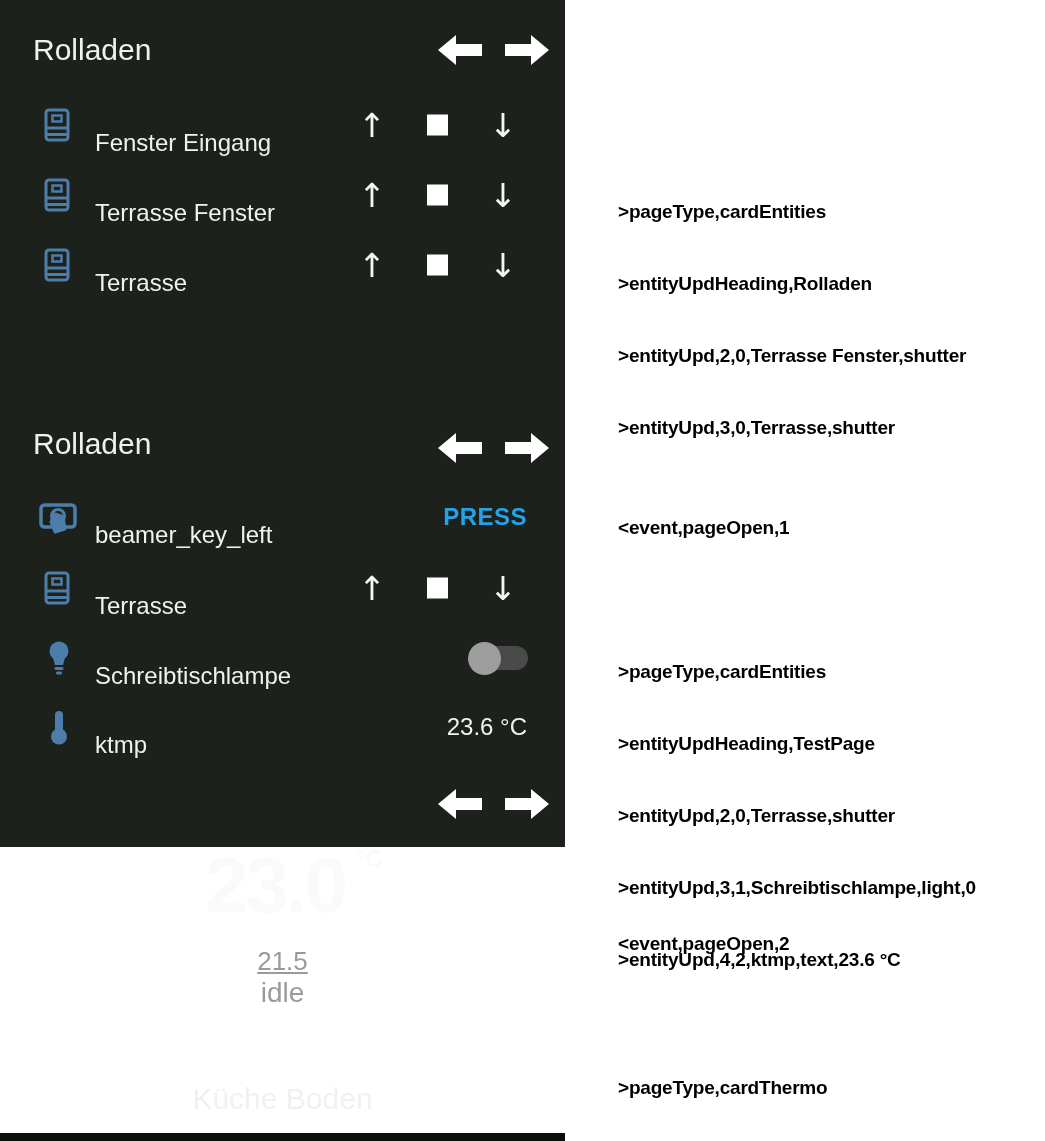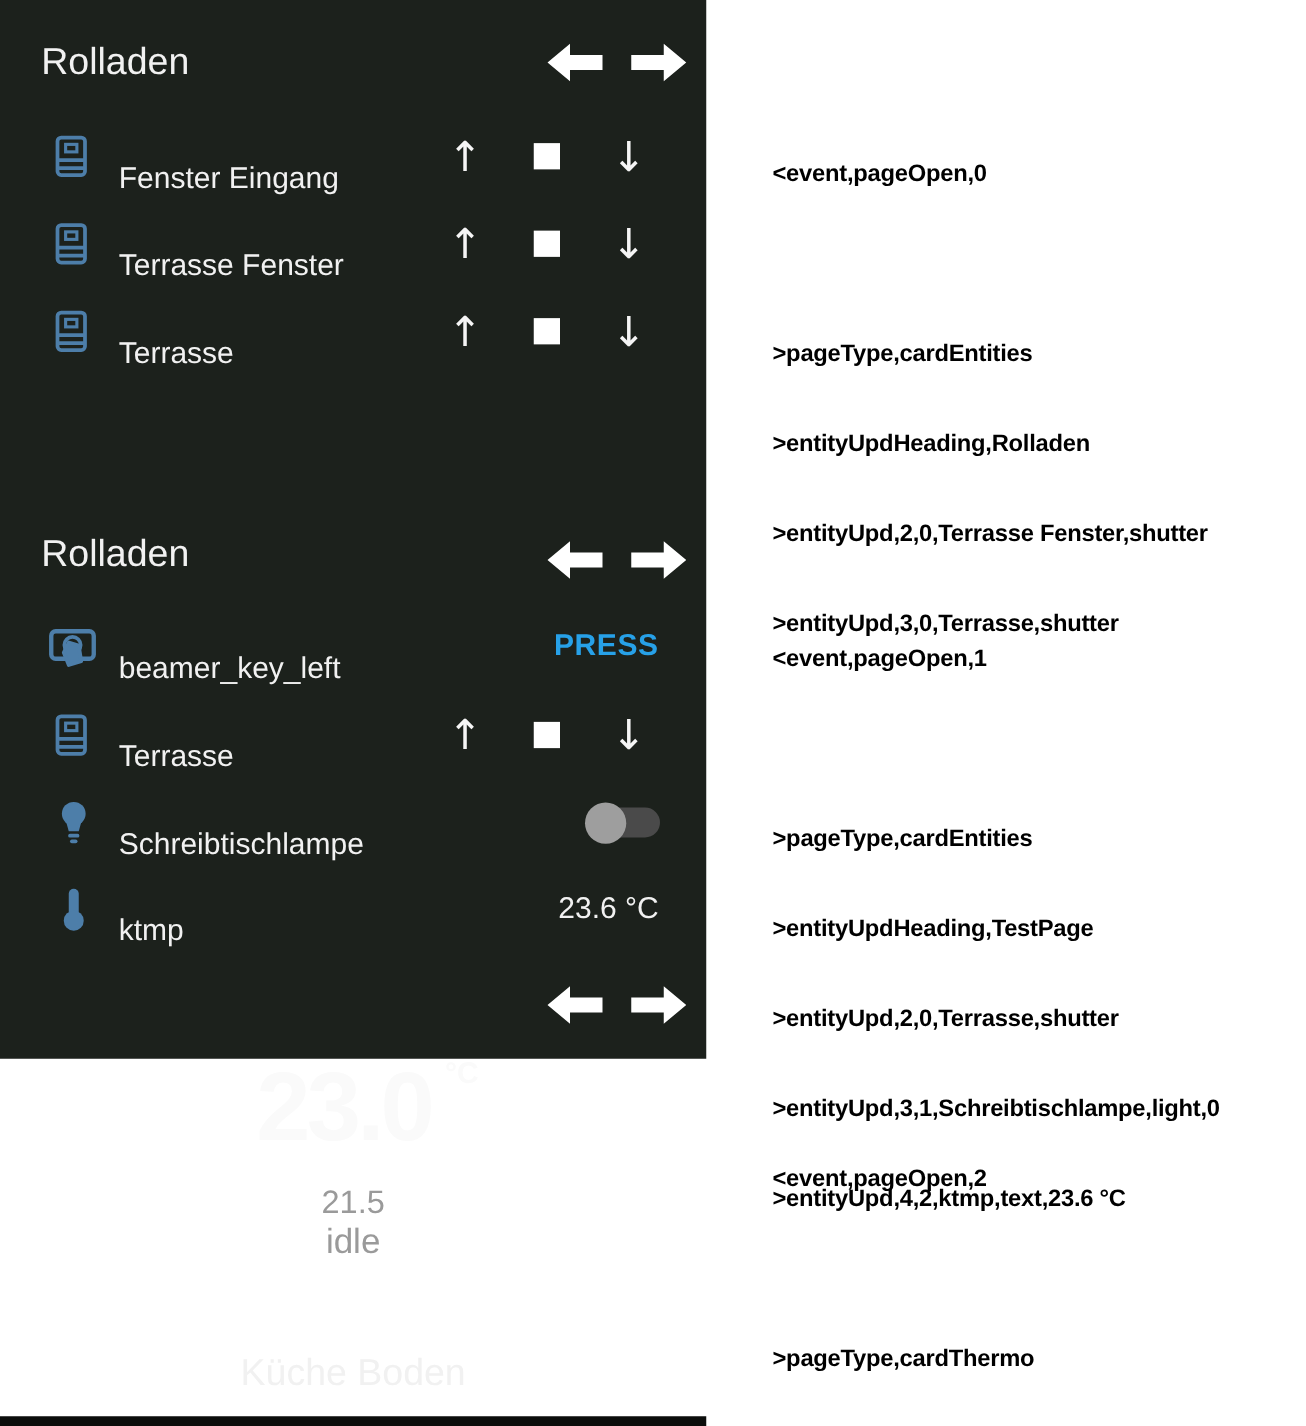--- a/index.html
+++ b/index.html
@@ -29,21 +29,21 @@
   .toggle{position:absolute;left:470px;top:50%;transform:translateY(-50%);width:58px;height:24px;border-radius:12px;
     background:var(--toggle-track,#4a4a4a);cursor:pointer;}
   .toggle-knob{position:absolute;left:-2px;top:-4.5px;width:33px;height:33px;border-radius:50%;background:var(--toggle-knob,#9e9e9e);}
 
   .temp-value{position:absolute;left:205px;top:846px;font-size:78px;font-weight:700;letter-spacing:-3px;
     color:#fafafa;line-height:1;}
   .temp-unit{position:absolute;left:356px;top:845px;font-size:24px;font-weight:700;color:#fafafa;}
   .tri{position:absolute;background:#ffffff;cursor:pointer;}
   .tri-down{left:88px;top:912px;width:76px;height:68px;clip-path:polygon(0 0,100% 0,50% 100%);}
   .tri-up{left:400px;top:911px;width:76px;height:68px;clip-path:polygon(50% 0,100% 100%,0 100%);}
-  .temp-target{position:absolute;left:0;top:946px;width:565px;text-align:center;font-size:26px;color:var(--muted-gray,#9a9a9a);}
+  .temp-target{position:absolute;left:0;top:946px;width:565px;text-align:center;font-size:26px;color:var(--muted-gray,#9a9a9a);text-decoration:underline;}
   .temp-status{position:absolute;left:0;top:977px;width:565px;text-align:center;font-size:28px;color:var(--muted-gray,#9a9a9a);}
   .thermo-name{position:absolute;left:0;top:1082px;width:565px;text-align:center;font-size:30px;color:var(--text-white,#f1f1f1);}
 
   .log{position:absolute;left:618px;font-weight:700;font-size:19px;line-height:24px;
     letter-spacing:-0.2px;color:var(--log-text,#000);white-space:pre;}
   .log-line{min-height:24px;}
   .log-0{top:80px;} .log-1{top:468px;} .log-2{top:884px;}
 </style>
 </head>
 <body>
@@ -162,21 +162,20 @@
   <div class="tri tri-down"></div>
   <div class="tri tri-up"></div>
   <div class="temp-target">21.5</div>
   <div class="temp-status">idle</div>
   <div class="thermo-name">Küche Boden</div>
 
 </div>
 <div class="panel-edge"></div>
 
 <div class="log log-0">
-  <div class="log-line">&lt;event,pageOpen,0</div>
   <div class="log-line"></div>
   <div class="log-line">&gt;pageType,cardEntities</div>
   <div class="log-line">&gt;entityUpdHeading,Rolladen</div>
   <div class="log-line">&gt;entityUpd,2,0,Terrasse Fenster,shutter</div>
   <div class="log-line">&gt;entityUpd,3,0,Terrasse,shutter</div>
 </div>
 
 <div class="log log-1">
   <div class="log-line">&lt;event,pageOpen,1</div>
   <div class="log-line"></div>

